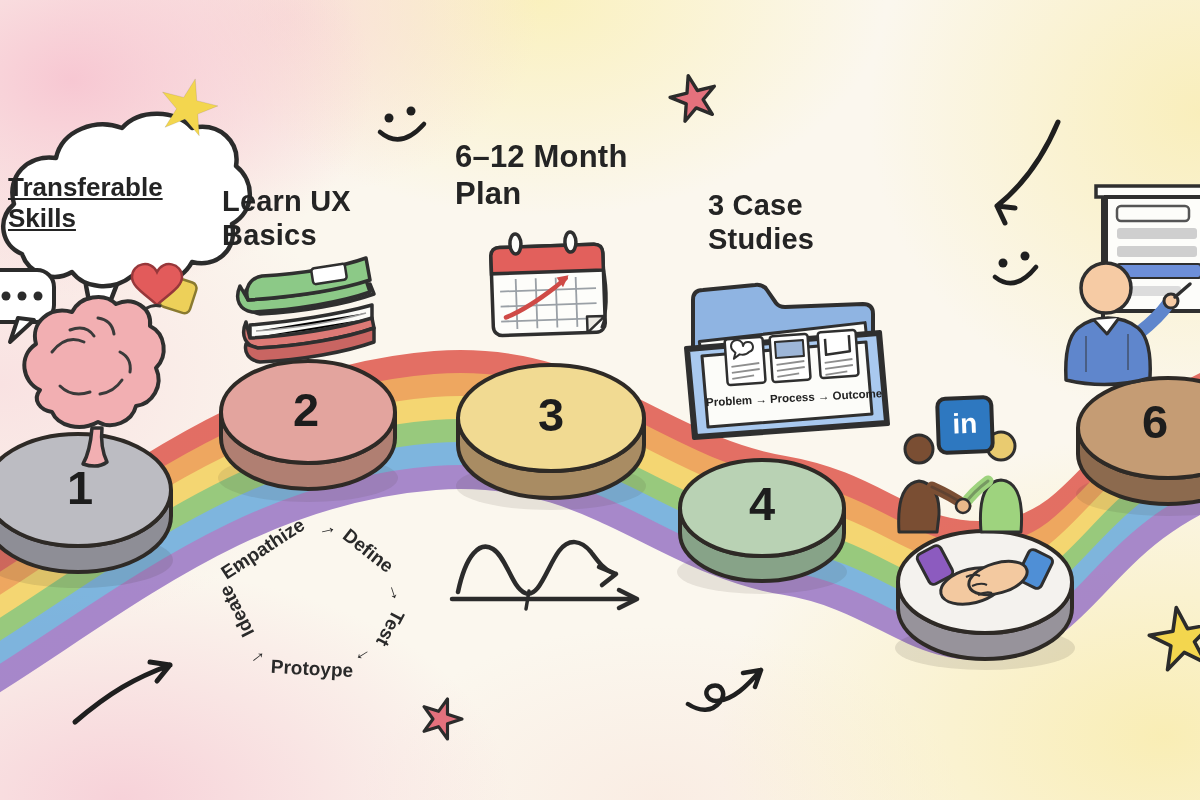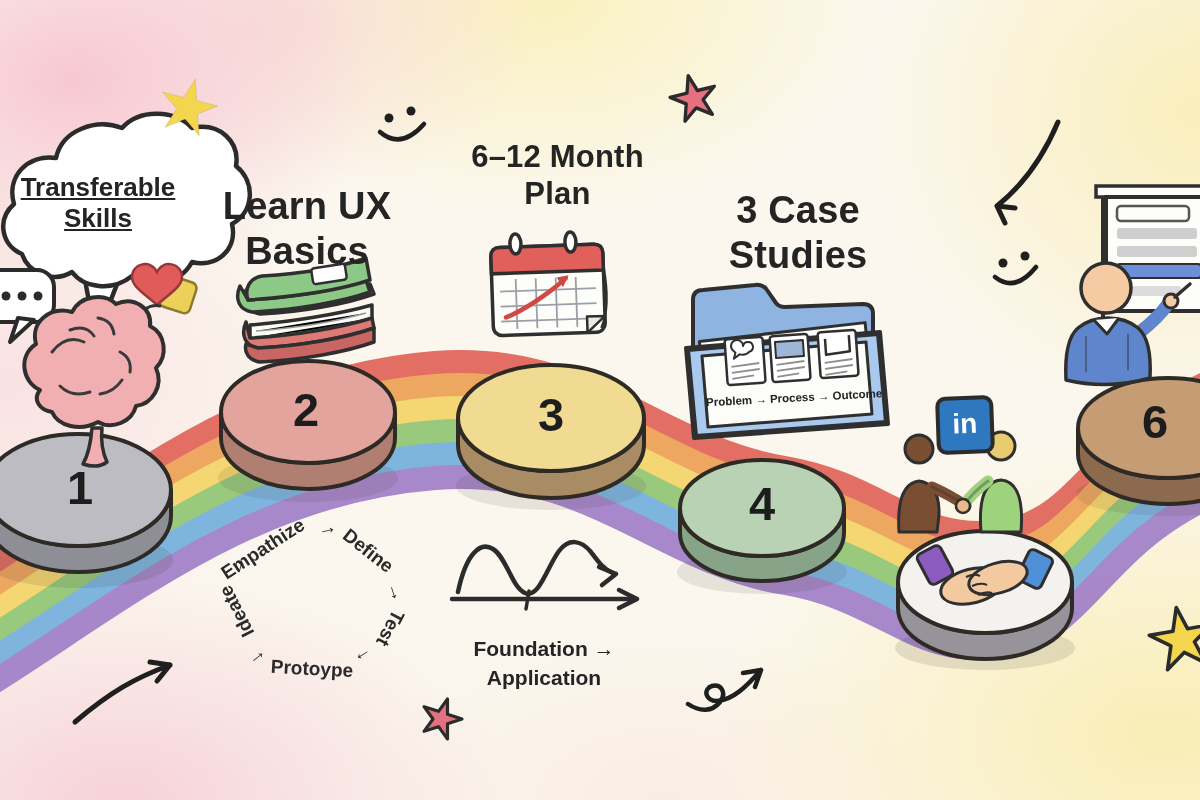--- a/index.html
+++ b/index.html
@@ -11,22 +11,22 @@
       radial-gradient(ellipse 430px 310px at 6% 10%,  rgba(247,197,209,0.95), rgba(247,197,209,0) 70%),
       radial-gradient(ellipse 360px 260px at 24% 2%,  rgba(248,211,214,0.65), rgba(248,211,214,0) 70%),
       radial-gradient(ellipse 500px 360px at 0% 48%,  rgba(247,205,214,0.50), rgba(247,205,214,0) 70%),
       radial-gradient(ellipse 560px 330px at 10% 100%,rgba(246,203,213,0.85), rgba(246,203,213,0) 70%),
       radial-gradient(ellipse 480px 300px at 45% 0%,  rgba(250,240,185,0.90), rgba(250,240,185,0) 72%),
       radial-gradient(ellipse 460px 430px at 100% 14%,rgba(249,238,185,0.95), rgba(249,238,185,0) 72%),
       radial-gradient(ellipse 640px 430px at 97% 92%, rgba(249,237,178,0.95), rgba(249,237,178,0) 70%),
       radial-gradient(ellipse 430px 250px at 55% 100%,rgba(248,224,214,0.45), rgba(248,224,214,0) 70%);
   }
   .art{position:absolute;left:0;top:0;z-index:1;}
-  .txt{position:absolute;z-index:3;text-align:center;font-weight:700;white-space:pre-line;line-height:1.18;}
-  .step-label{font-size:38px;letter-spacing:0.2px;}
+  .txt{position:absolute;z-index:3;text-align:left;font-weight:700;white-space:pre-line;line-height:1.18;}
+  .step-label{font-size:29px;letter-spacing:0.2px;}
   .bubble-label{font-size:26px;}
   .stone-num{position:absolute;z-index:3;font-size:47px;font-weight:700;color:#1d1d1d;transform:translate(-50%,-55%);}
   .cycle-word{position:absolute;z-index:3;font-size:19px;font-weight:700;color:#2a2a2a;transform:translate(-50%,-50%) rotate(var(--r));white-space:nowrap;}
   .timeline{font-size:21px;line-height:1.35;}
   .folder-caption{position:absolute;z-index:3;font-size:11.5px;font-weight:700;color:#222;transform:rotate(-3deg);text-align:center;white-space:nowrap;}
   .linkedin{
     position:absolute;z-index:3;width:50px;height:50px;border-radius:10px;
     background:#2e78c0;border:4px solid #2b2b2b;transform:rotate(-2deg);
     color:#fff;font-weight:700;font-size:28px;text-align:center;line-height:48px;
   }
@@ -286,20 +286,19 @@
     <span class="cycle-word" style="--r:72deg;left:396px;top:592px;">→</span>
     <span class="cycle-word" style="--r:118deg;left:390px;top:628px;">Test</span>
     <span class="cycle-word" style="--r:148deg;left:364px;top:657px;">→</span>
     <span class="cycle-word" style="--r:3deg;left:312px;top:669px;">Protoype</span>
     <span class="cycle-word" style="--r:-38deg;left:256px;top:655px;">→</span>
     <span class="cycle-word" style="--r:243deg;left:237px;top:611px;">Ideate</span>
     <span class="cycle-word" style="--r:-75deg;left:238px;top:566px;">→</span>
   </div>
 
   <div class="txt timeline" style="left:420px;top:607px;width:248px;">
-    <div>Foundation → Application</div>
   </div>
 
   <div class="folder-caption" style="left:706px;top:392px;width:164px;">Problem → Process → Outcome</div>
 
   <div class="linkedin" style="left:936px;top:396px;">in</div>
 
 </div>
 
 </body></html>

